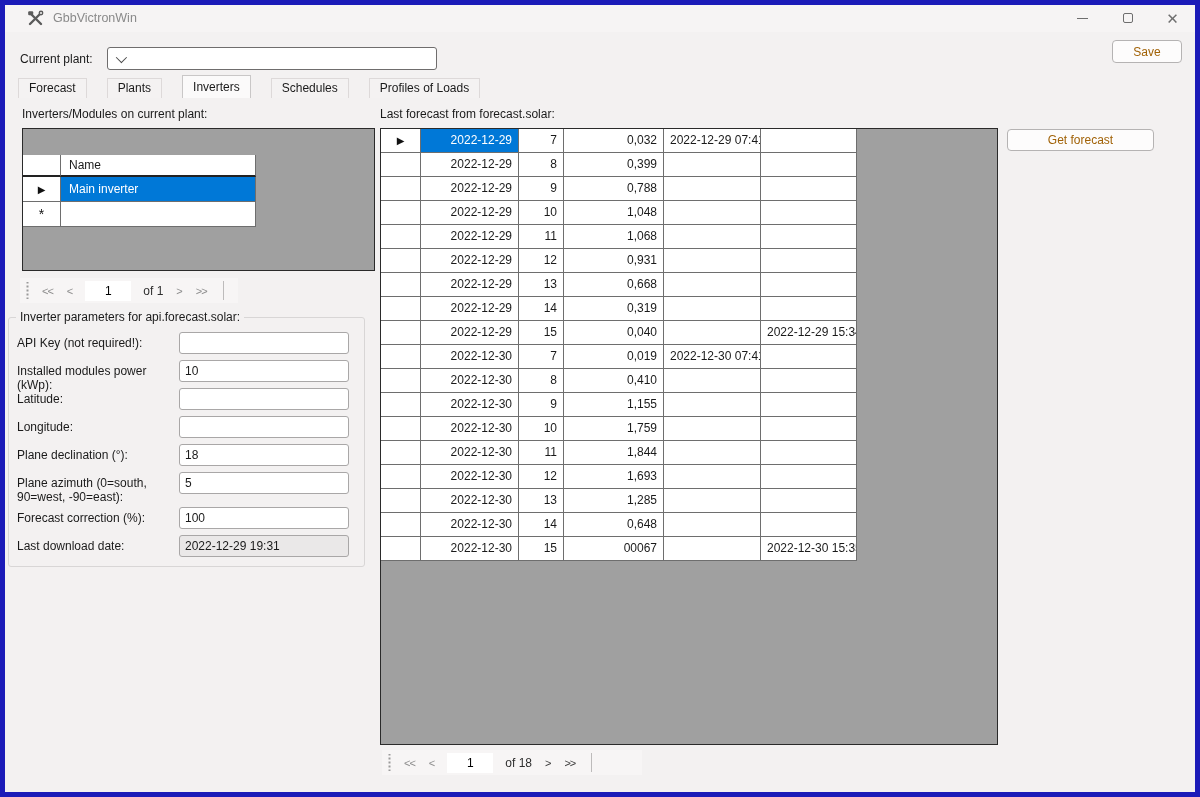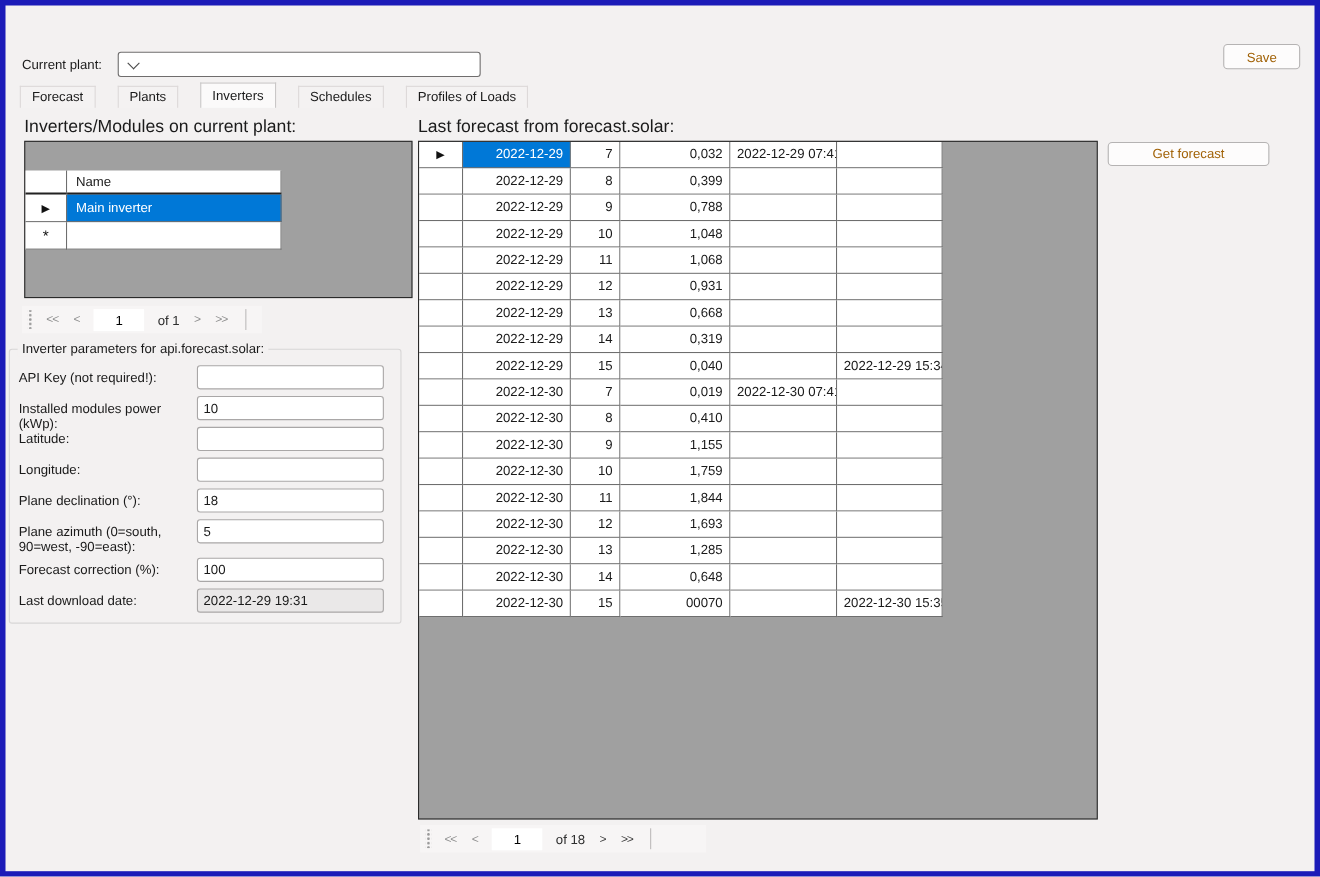--- a/index.html
+++ b/index.html
@@ -70,28 +70,53 @@
   .oflabel { margin:0 6px; color:#2e2e2e; letter-spacing:0; }
   .psep { width:1px; height:19px; background:#bdbbbb; margin-left:9px; }
 
   
   .groupbox { position:absolute; left:8px; top:317px; width:357px; height:250px; border:1px solid #d8d6d6; border-radius:3px; }
   .gb-legend { position:absolute; top:-8px; left:7px; background:#f3f1f1; padding:0 4px; }
   .fld-label { position:absolute; left:8px; width:164px; line-height:14px; }
   .fld-input { position:absolute; left:170px; width:170px; height:22px; background:#fff; border:1px solid #a9a7a7; border-radius:3px; padding:0 5px; font-family:"Liberation Sans",sans-serif; font-size:12px; color:#1a1a1a; }
   .fld-input.readonly { background:#eae8e8; }
 
-  .sectlabel { font-size:16px; }
+  .sectlabel { font-size:12px; }
 </style>
 </head>
 <body>
 
 <div class="win">
   <div class="frame"></div>
 
+  <div class="titlebar">
+    <span class="appicon">
+      <svg viewBox="0 0 17 17" width="17" height="17">
+        <g stroke="#5a5a5a" stroke-width="2.4" stroke-linecap="round">
+          <line x1="3" y1="3" x2="14" y2="14"></line>
+          <line x1="14" y1="3" x2="3" y2="14"></line>
+        </g>
+        <rect x="1.2" y="1.2" width="5" height="4" rx="1" fill="#5a5a5a"></rect>
+        <circle cx="14" cy="3" r="2.4" fill="#5a5a5a"></circle>
+        <circle cx="14" cy="3" r="1" fill="#f6f4f4"></circle>
+      </svg>
+    </span>
+    <span class="apptitle">GbbVictronWin</span>
+    <div class="wincontrols">
+      <div class="wbtn">
+          <span class="minline"></span>
+        </div>
+      <div class="wbtn">
+          <span class="maxbox"></span>
+        </div>
+      <div class="wbtn">
+          <span class="closex">✕</span>
+        </div>
+    </div>
+  </div>
 
   <span class="lbl" style="left:20px; top:52px;">Current plant:</span>
   <div class="combo">
     <span class="chev"></span>
   </div>
   <button class="btn btn-save">Save</button>
 
   <div class="tabs">
     <div class="tab">Forecast</div>
     <div class="tab">Plants</div>
@@ -287,21 +312,21 @@
           <div class="cell c0">2022-12-30</div>
           <div class="cell c1">14</div>
           <div class="cell c2">0,648</div>
           <div class="cell c3"></div>
           <div class="cell c4"></div>
         </div>
         <div class="trow">
           <div class="cell rowhdr"></div>
           <div class="cell c0">2022-12-30</div>
           <div class="cell c1">15</div>
-          <div class="cell c2">00070</div>
+          <div class="cell c2">00067</div>
           <div class="cell c3"></div>
           <div class="cell c4">2022-12-30 15:35</div>
         </div>
       </div>
   </div>
 
   <button class="btn btn-getforecast">Get forecast</button>
 
   <div class="pager" style="left:382px; top:750px; width:260px;">
     <span class="grip"></span>

